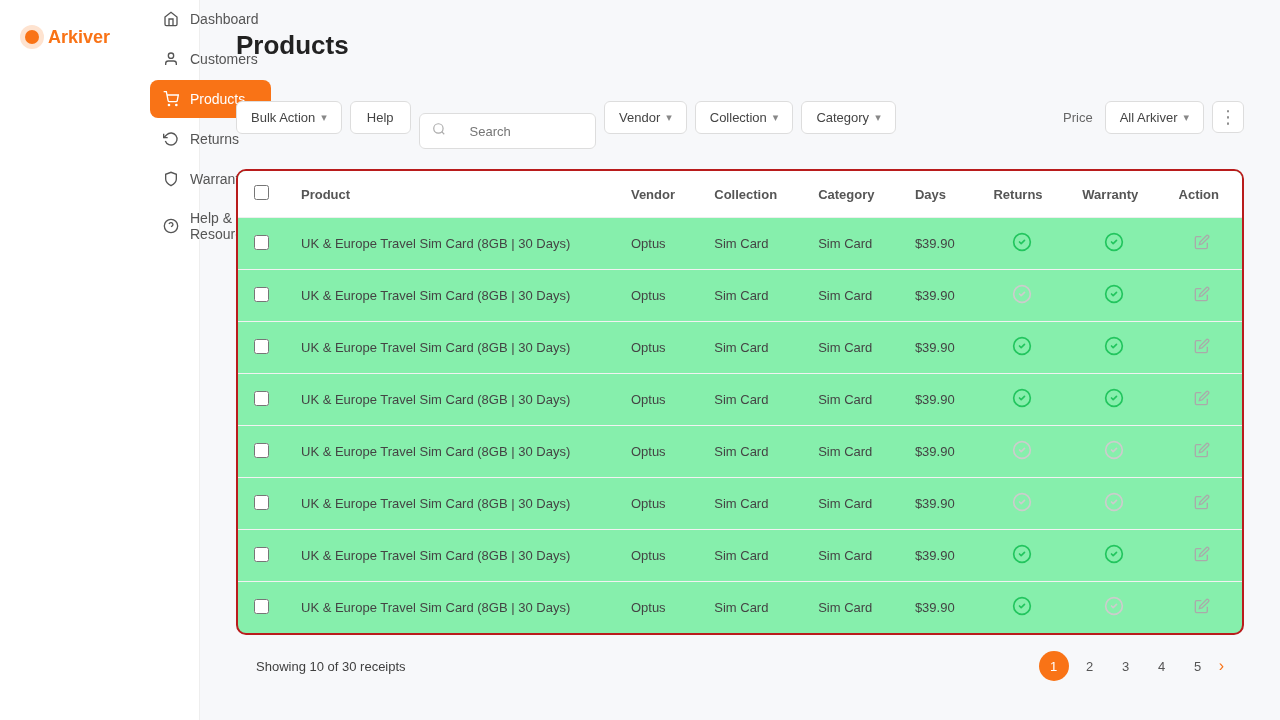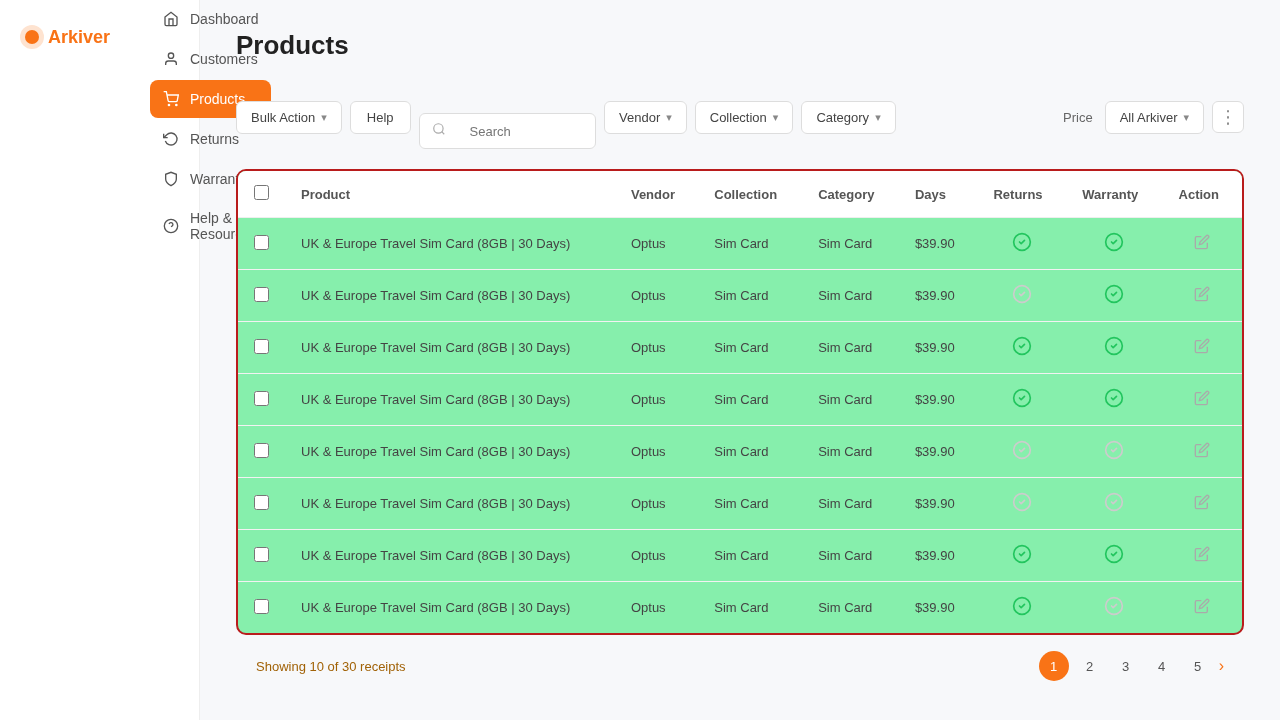--- a/index.html
+++ b/index.html
@@ -34,21 +34,21 @@
     thead tr { border-bottom: 1px solid #eee; }
     th { padding: 14px 16px; text-align: left; font-size: 13px; font-weight: 600; color: #555; background: #fff; white-space: nowrap; }
     td { padding: 14px 16px; font-size: 13px; color: #444; border-bottom: 1px solid #f2f2f2; vertical-align: middle; }
     tr:last-child td { border-bottom: none; }
 
     .checkbox-col { width: 36px; }
     input[type="checkbox"] { width: 15px; height: 15px; cursor: pointer; accent-color: #f97316; }
 
     
     .footer { display: flex; align-items: center; justify-content: space-between; padding: 16px 20px; }
-    .showing-text { font-size: 13px; color: #a16207; }
+    .showing-text { font-size: 13px; color: #404040; }
     .pagination { display: flex; align-items: center; gap: 6px; }
     .page-btn { width: 30px; height: 30px; display: flex; align-items: center; justify-content: center; border-radius: 50%; font-size: 13px; cursor: pointer; border: none; background: transparent; color: #555; }
     .page-btn.active { background: #f97316; color: #fff; }
     .page-next { color: #f97316; font-size: 16px; cursor: pointer; background: none; border: none; }
 
     .chevron { font-size: 11px; color: #888; }
 
     .search-icon-svg { color: #aaa; }
   </style>
 </head>

